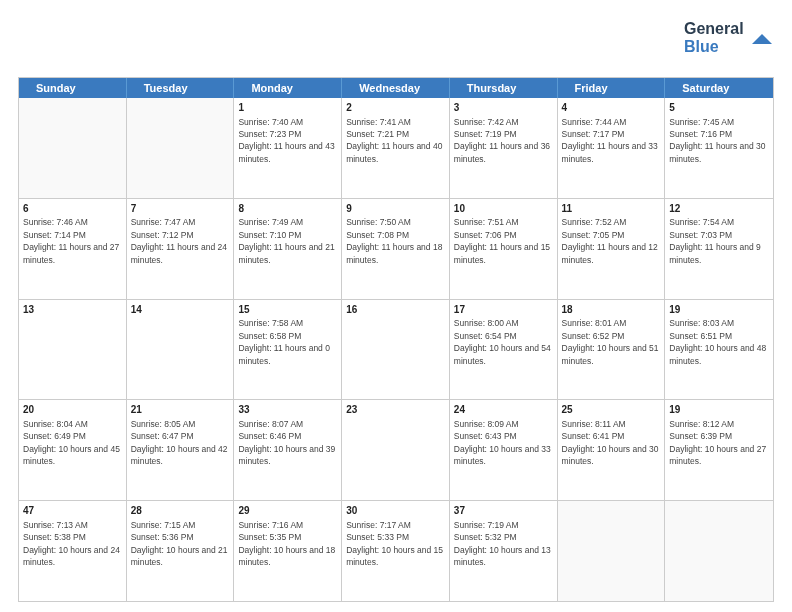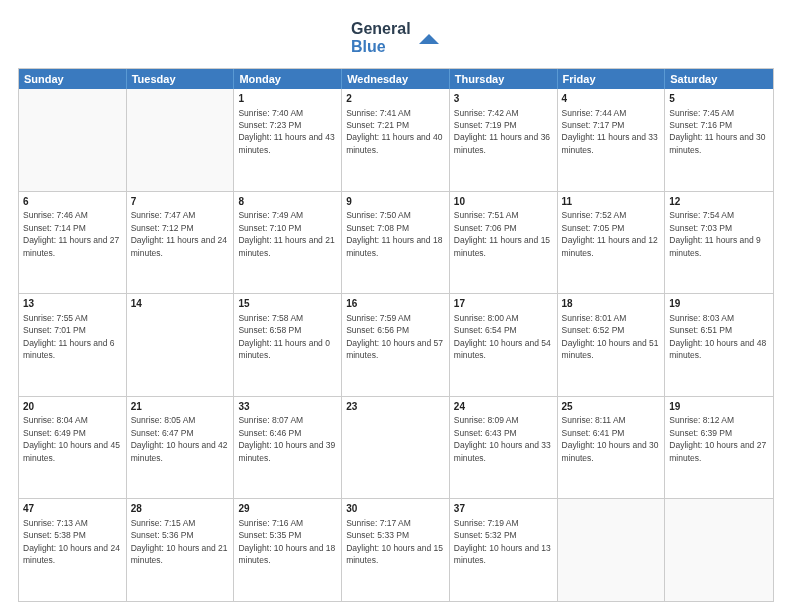--- a/index.html
+++ b/index.html
@@ -12,23 +12,23 @@
     }
     .page {
       width: 792px;
       height: 612px;
       padding: 16px 18px 10px 18px;
       display: flex;
       flex-direction: column;
     }
     .header {
       display: flex;
-      justify-content: center;
+      justify-content: flex-end;
       align-items: flex-start;
-      margin-bottom: 10px;
+      margin-bottom: 19px;
     }
     .logo {
       display: flex;
       flex-direction: column;
       align-items: flex-start;
     }
     .title-block {
       text-align: right;
     }
     .month-title {
@@ -48,21 +48,21 @@
     }
     .cal-header {
       display: grid;
       grid-template-columns: repeat(7, 1fr);
       background: #3a7abf;
     }
     .cal-header-cell {
       color: #fff;
       font-size: 11px;
       font-weight: bold;
-      padding: 4px 5px;
+      padding: 4px 17px;
       text-align: left;
       border-right: 1px solid #5a9ad4;
     }
     .cal-header-cell:last-child { border-right: none; }
     .cal-body {
       flex: 1;
       display: flex;
       flex-direction: column;
     }
     .cal-row {
@@ -137,24 +137,24 @@
         <div class="cal-row">
           <div class="cal-cell"><span class="day-num">6</span><span class="info">Sunrise: 7:46 AM<br>Sunset: 7:14 PM<br>Daylight: 11 hours and 27 minutes.</span></div>
           <div class="cal-cell"><span class="day-num">7</span><span class="info">Sunrise: 7:47 AM<br>Sunset: 7:12 PM<br>Daylight: 11 hours and 24 minutes.</span></div>
           <div class="cal-cell"><span class="day-num">8</span><span class="info">Sunrise: 7:49 AM<br>Sunset: 7:10 PM<br>Daylight: 11 hours and 21 minutes.</span></div>
           <div class="cal-cell"><span class="day-num">9</span><span class="info">Sunrise: 7:50 AM<br>Sunset: 7:08 PM<br>Daylight: 11 hours and 18 minutes.</span></div>
           <div class="cal-cell"><span class="day-num">10</span><span class="info">Sunrise: 7:51 AM<br>Sunset: 7:06 PM<br>Daylight: 11 hours and 15 minutes.</span></div>
           <div class="cal-cell"><span class="day-num">11</span><span class="info">Sunrise: 7:52 AM<br>Sunset: 7:05 PM<br>Daylight: 11 hours and 12 minutes.</span></div>
           <div class="cal-cell"><span class="day-num">12</span><span class="info">Sunrise: 7:54 AM<br>Sunset: 7:03 PM<br>Daylight: 11 hours and 9 minutes.</span></div>
         </div>
         <div class="cal-row">
-          <div class="cal-cell"><span class="day-num">13</span><span class="info">Sunrise: 7:55 AM<br>Sunset: 7:01 PM<br>Daylight: 11 hours and 6 minutes.</span></div>
+          <div class="cal-cell"><span class="day-num">13</span></div>
           <div class="cal-cell"><span class="day-num">14</span></div>
           <div class="cal-cell"><span class="day-num">15</span><span class="info">Sunrise: 7:58 AM<br>Sunset: 6:58 PM<br>Daylight: 11 hours and 0 minutes.</span></div>
-          <div class="cal-cell"><span class="day-num">16</span><span class="info">Sunrise: 7:59 AM<br>Sunset: 6:56 PM<br>Daylight: 10 hours and 57 minutes.</span></div>
+          <div class="cal-cell"><span class="day-num">16</span></div>
           <div class="cal-cell"><span class="day-num">17</span><span class="info">Sunrise: 8:00 AM<br>Sunset: 6:54 PM<br>Daylight: 10 hours and 54 minutes.</span></div>
           <div class="cal-cell"><span class="day-num">18</span><span class="info">Sunrise: 8:01 AM<br>Sunset: 6:52 PM<br>Daylight: 10 hours and 51 minutes.</span></div>
           <div class="cal-cell"><span class="day-num">19</span><span class="info">Sunrise: 8:03 AM<br>Sunset: 6:51 PM<br>Daylight: 10 hours and 48 minutes.</span></div>
         </div>
         <div class="cal-row">
           <div class="cal-cell"><span class="day-num">20</span><span class="info">Sunrise: 8:04 AM<br>Sunset: 6:49 PM<br>Daylight: 10 hours and 45 minutes.</span></div>
           <div class="cal-cell"><span class="day-num">21</span><span class="info">Sunrise: 8:05 AM<br>Sunset: 6:47 PM<br>Daylight: 10 hours and 42 minutes.</span></div>
           <div class="cal-cell"><span class="day-num">33</span><span class="info">Sunrise: 8:07 AM<br>Sunset: 6:46 PM<br>Daylight: 10 hours and 39 minutes.</span></div>
           <div class="cal-cell"><span class="day-num">23</span></div>
           <div class="cal-cell"><span class="day-num">24</span><span class="info">Sunrise: 8:09 AM<br>Sunset: 6:43 PM<br>Daylight: 10 hours and 33 minutes.</span></div>

